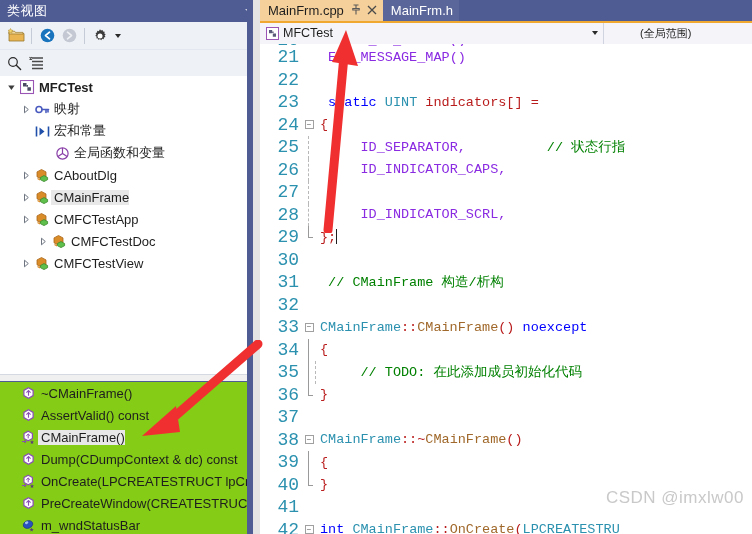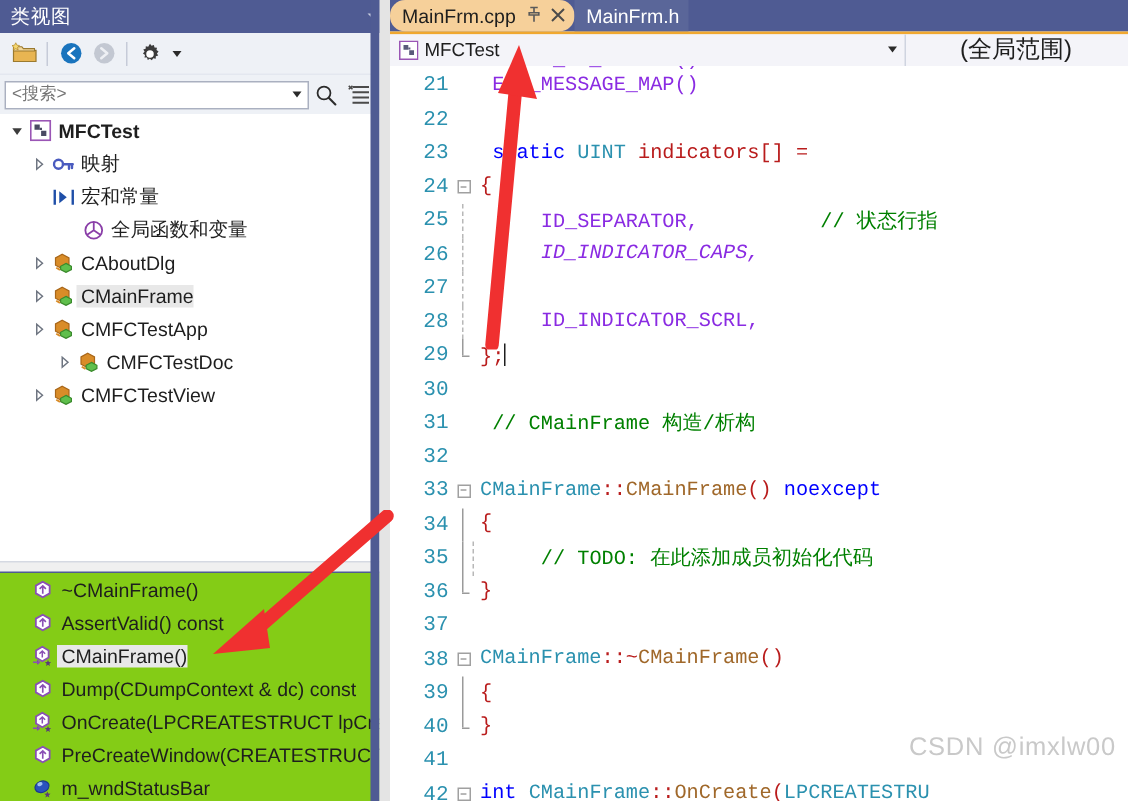--- a/index.html
+++ b/index.html
@@ -108,21 +108,21 @@
     position:absolute;left:260px;top:0;width:492px;height:534px;background:#ffffff;
   }
   #tabstrip{
     position:absolute;left:0;top:0;width:492px;height:21px;background:#4f5b93;
     display:flex;align-items:flex-start;
   }
   .tab{
     height:21px;display:flex;align-items:center;padding:0 6px 0 8px;
     font-size:13px;white-space:nowrap;cursor:default;
   }
-  .tab.active{ background:#f6d09a; color:#1e1e1e; border-bottom:0;border-radius:10px; }
+  .tab.active{ background:#f6d09a; color:#1e1e1e; border-bottom:0; }
   .tab.inactive{ background:#5a6699; color:#ffffff; }
   .tab .tabpin{ margin-left:7px;font-size:12px;color:#5a5a5a;line-height:1;}
   .tab .tabclose{ margin-left:6px;font-size:13px;color:#5a5a5a;line-height:1;}
 
   #tab-underline{
     position:absolute;left:0;top:21px;width:492px;height:2px;background:#f0a830;
   }
   #navbar{
     position:absolute;left:0;top:23px;width:492px;height:21px;
     background:#f0f0f5;border-bottom:1px solid #cfd4e0;display:flex;align-items:center;
@@ -130,33 +130,33 @@
   #nav-left{
     width:344px;height:21px;display:flex;align-items:center;background:#f4f4f9;
     border-right:1px solid #cfd4e0;
   }
   #nav-left .navico{width:20px;height:21px;display:flex;align-items:center;justify-content:center;padding-left:4px;}
   #nav-left .navlbl{ font-size:12.5px;color:#1e1e1e;padding-left:3px;flex:1;}
   #nav-left .navdrop{width:16px;height:21px;display:flex;align-items:center;justify-content:center;}
   #nav-right{
     flex:1;height:21px;display:flex;align-items:center;background:#f4f4f9;
   }
-  #nav-right .navlbl{ font-size:16px;color:#1e1e1e;padding-left:36px;}
+  #nav-right .navlbl{ font-size:11px;color:#1e1e1e;padding-left:36px;}
 
   #code-area{
     position:absolute;left:0;top:44px;width:492px;height:490px;background:#ffffff;
     overflow:hidden;
   }
   .cline{
     height:22.5px;display:flex;align-items:center;white-space:nowrap;
     font-family:"Liberation Mono", monospace; font-size:13.5px;
   }
   .lnum{
     width:42px;flex:0 0 42px;text-align:right;color:#2b91af;
-    font-family:"Liberation Mono", monospace;font-size:14px;padding-right:3px;
+    font-family:"Liberation Mono", monospace;font-size:18px;padding-right:3px;
   }
   .fold{
     width:14px;flex:0 0 14px;display:flex;align-items:center;justify-content:center;
     position:relative;height:22.5px;
   }
   .fbox{
     width:9px;height:9px;border:1px solid #a0a0a0;background:#ffffff;
     display:flex;align-items:center;justify-content:center;
     font-size:8px;line-height:1;color:#606060;font-family:"Liberation Sans",sans-serif;
   }
@@ -235,26 +235,20 @@
         </g>
         <circle cx="8" cy="8" r="2.5" fill="#ffffff"></circle>
       </svg>
     </span>
     <span class="tool" style="width:13px">
         <span class="tri-down-dark"></span>
       </span>
   </div>
 
   <div id="search-row">
-    <div id="search-box">
-      <input id="search-input" value="" placeholder="&lt;搜索&gt;" style="">
-      <span id="search-drop">
-          <span class="tri-down-dark"></span>
-        </span>
-    </div>
     <span class="srch-ico">
       <svg width="15" height="15" viewBox="0 0 15 15">
           <circle cx="6" cy="6" r="4.3" stroke="#2b2b2b" stroke-width="1.2" fill="none"></circle>
           <path d="M9.3 9.3L13.6 13.6" stroke="#2b2b2b" stroke-width="1.4" stroke-linecap="round"></path>
         </svg>
     </span>
     <span class="srch-ico">
       <svg width="15" height="14" viewBox="0 0 15 14">
         <path d="M3 2h11M3 5.5h11M3 9h11M3 12.5h11" stroke="#4a4a4a" stroke-width="1.4"></path>
         <path d="M0.5 1.2L3 3.5M3 1.2L0.5 3.5" stroke="#4a4a4a" stroke-width="1.1"></path>
@@ -537,21 +531,21 @@
         <span class="fold">
           <span class="vbar dash"></span>
         </span>
         <span class="ctxt"><span class="pl" style="white-space: pre;">     </span><span class="mac" style="white-space: pre;">ID_SEPARATOR,</span><span class="pl" style="white-space: pre;">          </span><span class="cm" style="white-space: pre;">// 状态行指</span></span>
       </div>
       <div class="cline">
         <span class="lnum">26</span>
         <span class="fold">
           <span class="vbar dash"></span>
         </span>
-        <span class="ctxt"><span class="pl" style="white-space: pre;">     </span><span class="mac" style="white-space: pre; font-style: italic;">ID_INDICATOR_CAPS,</span></span>
+        <span class="ctxt"><span class="pl" style="white-space: pre;">     </span><span class="mac" style="white-space: pre;">ID_INDICATOR_CAPS,</span></span>
       </div>
       <div class="cline">
         <span class="lnum">27</span>
         <span class="fold">
           <span class="vbar dash"></span>
         </span>
       </div>
       <div class="cline">
         <span class="lnum">28</span>
         <span class="fold">

